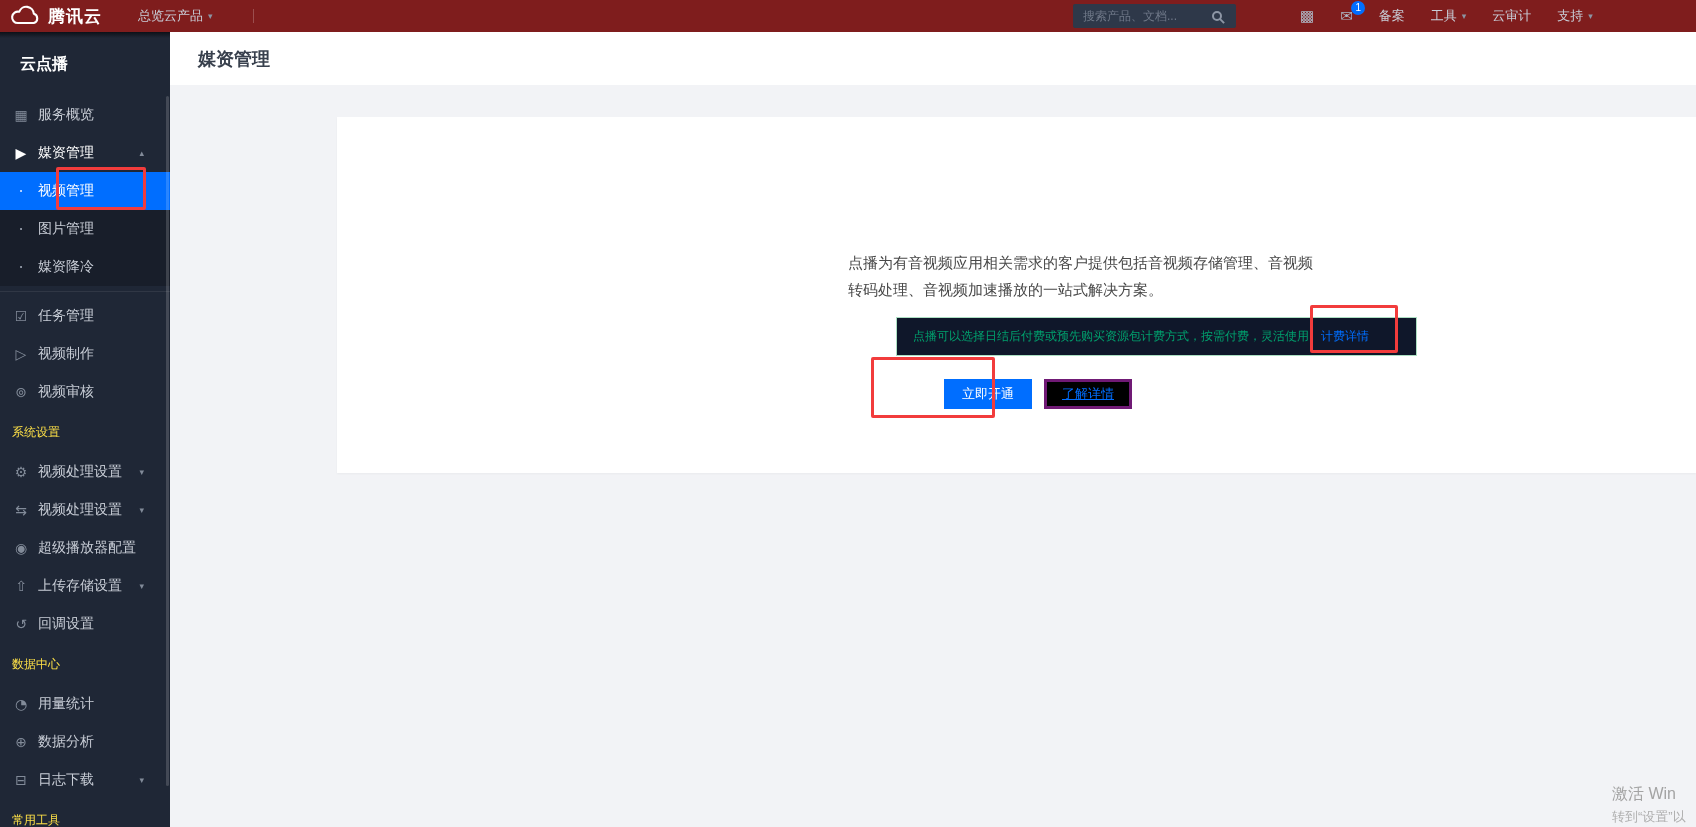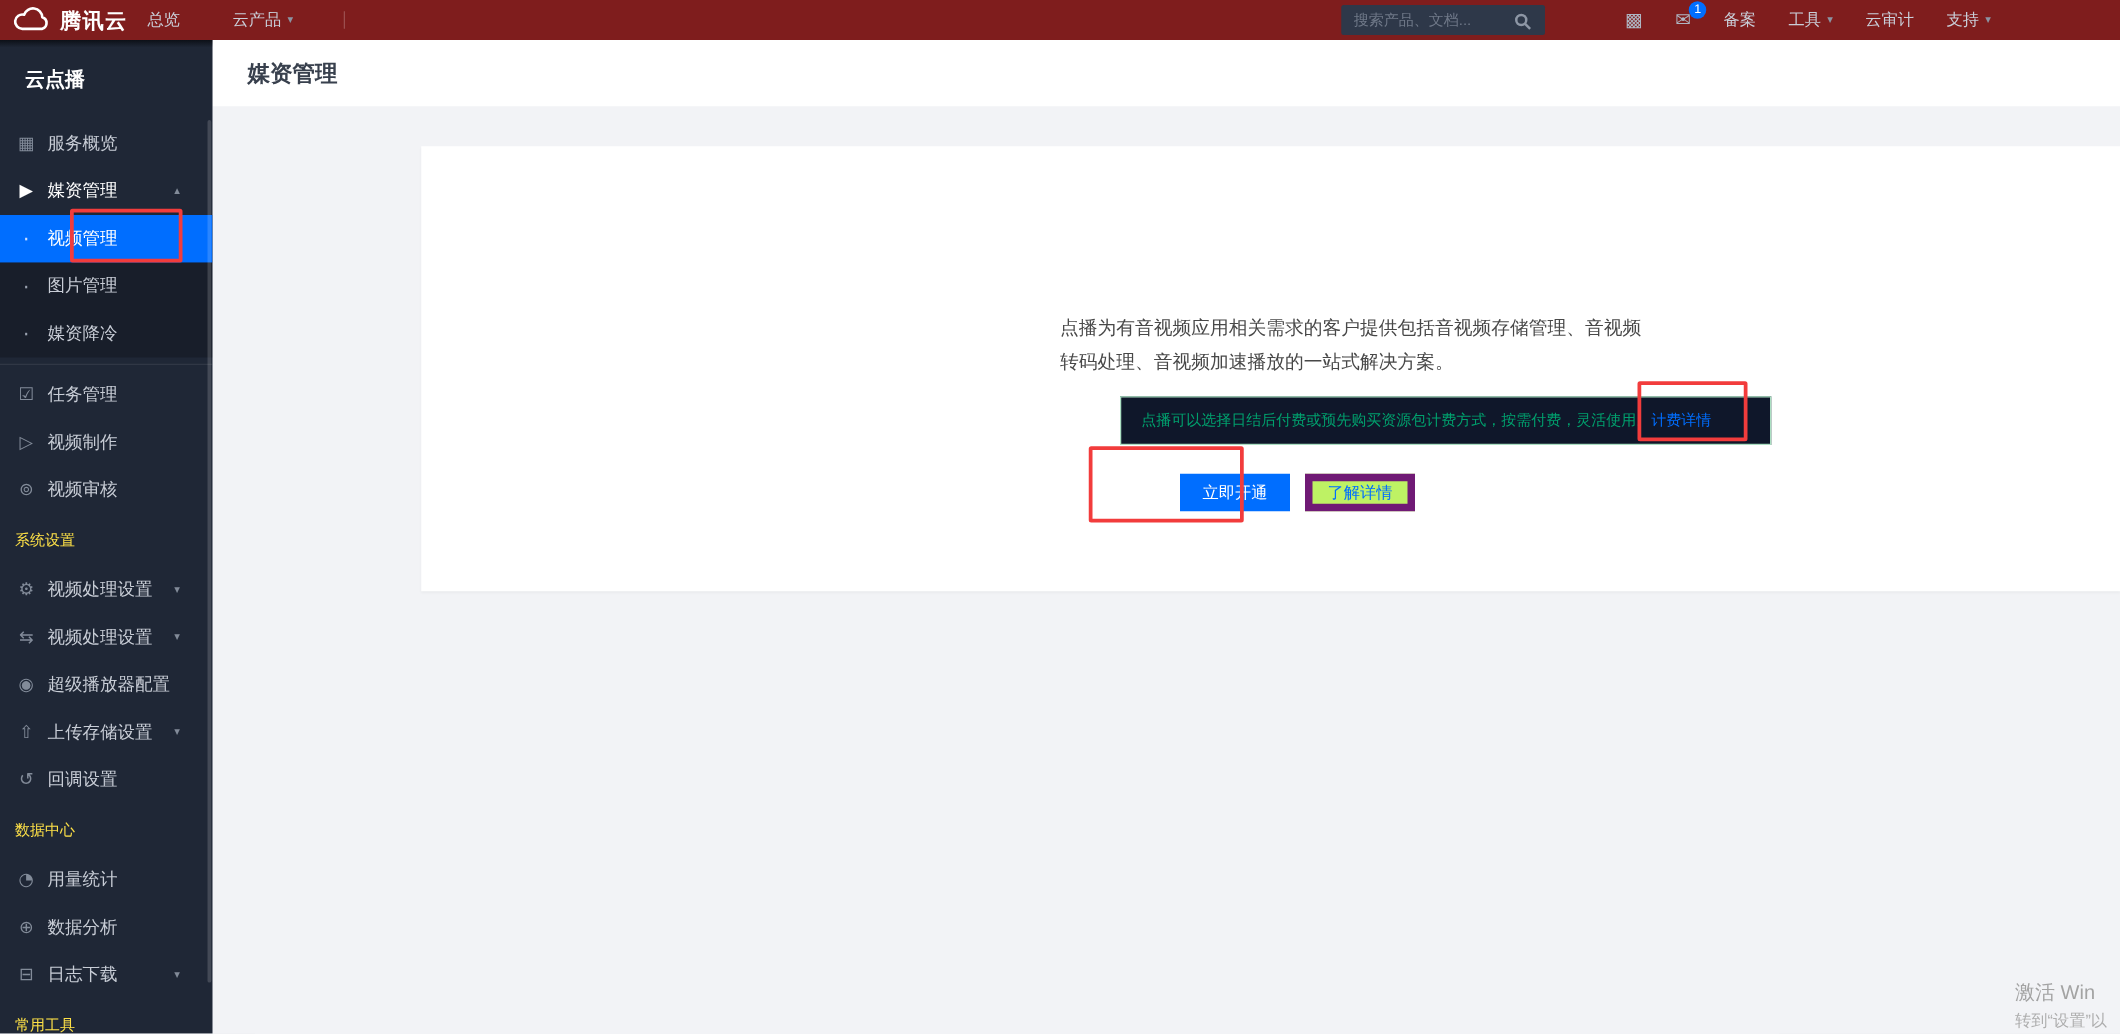--- a/index.html
+++ b/index.html
@@ -5,21 +5,21 @@
   * {margin:0; padding:0; box-sizing:border-box;}
   html,body {background:#e9eaee;}
   .screen{position:relative;width:1696px;height:827px;background:#f2f3f6;overflow:hidden;
           font-family:"Liberation Sans","DejaVu Sans",sans-serif;}
 
   
   .topbar{position:absolute;left:0;top:0;width:1696px;height:32px;background:#7f1d1d;
           display:flex;align-items:center;color:#c9ced8;z-index:30;}
   .logo{display:flex;align-items:center;gap:8px;padding-left:10px;cursor:pointer;}
   .logo-text{font-size:17px;font-weight:bold;color:#ffffff;letter-spacing:1px;}
-  .topnav{display:flex;gap:42px;margin-left:16px;font-size:13px;}
+  .topnav{display:flex;margin-left:36px;font-size:13px;}
   .tn{display:flex;align-items:center;gap:5px;cursor:pointer;white-space:nowrap;}
   .tb-divider{width:1px;height:14px;background:rgba(255,255,255,.22);margin-left:40px;}
   .searchbox{position:absolute;left:1073px;top:4px;width:163px;height:24px;background:#2e3849;
              border-radius:2px;display:flex;align-items:center;}
   .searchbox input{flex:1;background:transparent;border:0;outline:0;color:#cfd4dc;font-size:12px;
                    padding:0 6px 0 10px;font-family:inherit;min-width:0;}
   .searchbox input::placeholder{color:#6f7888;}
   .mag{width:10px;height:10px;border:2px solid #8d96a5;border-radius:50%;position:relative;
        margin-right:14px;flex:none;cursor:pointer;}
   .mag::after{content:"";position:absolute;width:6px;height:2px;background:#8d96a5;
@@ -71,21 +71,21 @@
         z-index:7;white-space:nowrap;}
   .desc span{display:block;}
   .notice{position:absolute;left:896px;top:317px;width:521px;height:39px;background:#0f172a;
           border:1px solid #abdfc2;display:flex;align-items:center;padding-left:16px;font-size:12px;
           color:#00a06d;z-index:7;white-space:nowrap;}
   .notice a{color:#006eff;text-decoration:none;cursor:pointer;}
   .btns{position:absolute;left:896px;top:379px;display:flex;gap:12px;z-index:7;margin-left:48px;}
   .btn{width:88px;height:30px;font-size:13px;display:flex;align-items:center;justify-content:center;
        cursor:pointer;font-family:inherit;white-space:nowrap;}
   .btn-primary{background:#006eff;color:#ffffff;border:0;}
-  .btn-secondary{background:#bef264;color:#006eff;border:6px solid #701a75;}
+  .btn-secondary{background:#000000;color:#006eff;border:3px solid #701a75;text-decoration:underline;}
 
   
   .anno{position:absolute;border:3px solid #f23c3c;border-radius:2px;z-index:40;pointer-events:none;}
   #anno1{left:56px;top:167px;width:90px;height:43px;}
   #anno2{left:1310px;top:305px;width:88px;height:48px;}
   #anno3{left:871px;top:357px;width:124px;height:61px;}
 
   
   .watermark{position:absolute;left:1612px;top:784px;z-index:15;white-space:nowrap;color:#a3a3a3;}
   .wm1{font-size:16px;}

